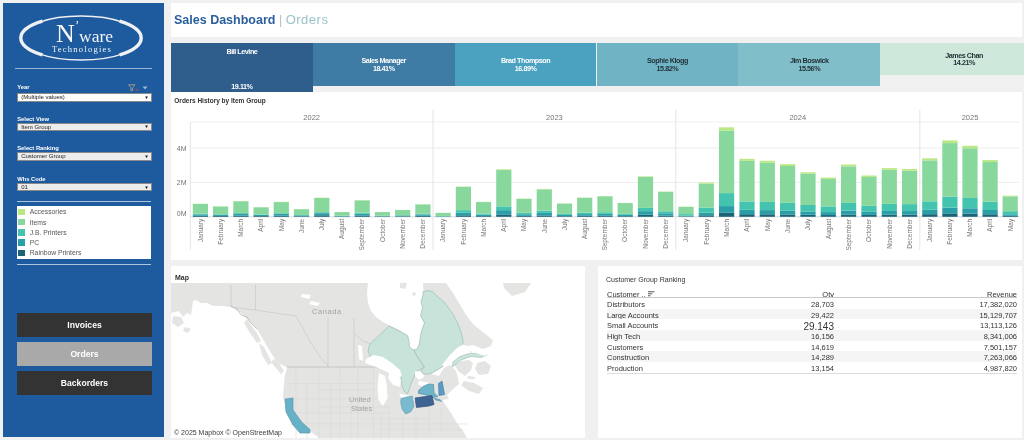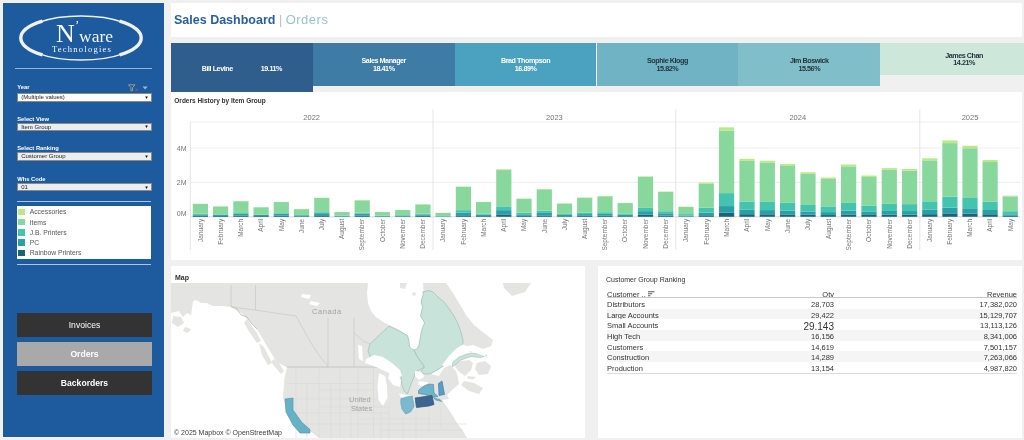--- a/index.html
+++ b/index.html
@@ -35,28 +35,28 @@
       <div style="position:absolute;left:1px;top:13.399999999999999px;width:6.6px;height:6.6px;background:#88d89e;"></div>
       <div style="position:absolute;left:12.7px;top:13.099999999999998px;font-size:6.8px;color:#565656;">Items</div>
       <div style="position:absolute;left:1px;top:23.599999999999998px;width:6.6px;height:6.6px;background:#44c4ae;"></div>
       <div style="position:absolute;left:12.7px;top:23.299999999999997px;font-size:6.8px;color:#565656;">J.B. Printers</div>
       <div style="position:absolute;left:1px;top:33.8px;width:6.6px;height:6.6px;background:#2a9fa8;"></div>
       <div style="position:absolute;left:12.7px;top:33.5px;font-size:6.8px;color:#565656;">PC</div>
       <div style="position:absolute;left:1px;top:44.0px;width:6.6px;height:6.6px;background:#1b6478;"></div>
       <div style="position:absolute;left:12.7px;top:43.7px;font-size:6.8px;color:#565656;">Rainbow Printers</div>
     </div>
     <div style="position:absolute;left:14px;top:260.5px;width:134px;height:0;border-top:1px solid rgba(255,255,255,0.65);"></div>
-    <div style="position:absolute;left:14px;top:309.9px;width:135px;height:24.6px;background:#333333;color:#fff;font-weight:normal;font-size:8.6px;display:flex;align-items:center;justify-content:center;">Invoices</div>
+    <div style="position:absolute;left:14px;top:309.9px;width:135px;height:24.6px;background:#333333;color:#fff;font-weight:bold;font-size:8.6px;display:flex;align-items:center;justify-content:center;">Invoices</div>
     <div style="position:absolute;left:14px;top:338.9px;width:135px;height:24.6px;background:#a9a9a9;color:#fff;font-weight:bold;font-size:8.6px;display:flex;align-items:center;justify-content:center;">Orders</div>
     <div style="position:absolute;left:14px;top:367.9px;width:135px;height:24.6px;background:#333333;color:#fff;font-weight:bold;font-size:8.6px;display:flex;align-items:center;justify-content:center;">Backorders</div>
   </div>
 <div style="position:absolute;left:171px;top:3px;width:851px;height:33.5px;background:#fff;">
   <div style="position:absolute;left:3px;top:9px;font-size:12.5px;"><span style="color:#2a5f9e;font-weight:bold;">Sales Dashboard</span> <span style="color:#b5bcc0;">|</span> <span style="color:#9ac3c9;font-size:13px;letter-spacing:0.5px;">Orders</span></div>
 </div>
-<div style="position:absolute;left:171.0px;top:43px;width:141.8px;height:52px;background:#2f5e8c;color:#ffffff;display:flex;flex-direction:row;align-items:center;justify-content:center;font-size:7.2px;font-weight:bold;letter-spacing:-0.45px;line-height:7.1px;gap:28px;">
+<div style="position:absolute;left:171.0px;top:43px;width:141.8px;height:52px;background:#2f5e8c;color:#ffffff;display:flex;flex-direction:column;align-items:center;justify-content:center;font-size:7.2px;font-weight:bold;letter-spacing:-0.45px;line-height:7.1px;gap:28px;">
     <div>Bill Levine</div>
     <div>19.11%</div>
   </div>
 <div style="position:absolute;left:312.8px;top:43px;width:141.9px;height:43px;background:#3e7ba5;color:#ffffff;display:flex;flex-direction:column;align-items:center;justify-content:center;font-size:7.2px;font-weight:bold;letter-spacing:-0.45px;line-height:7.1px;">
     <div>Sales Manager</div>
     <div>18.41%</div>
   </div>
 <div style="position:absolute;left:454.7px;top:43px;width:141.8px;height:43px;background:#4aa1c0;color:#ffffff;display:flex;flex-direction:column;align-items:center;justify-content:center;font-size:7.2px;font-weight:bold;letter-spacing:-0.45px;line-height:7.1px;">
     <div>Brad Thompson</div>
     <div>16.89%</div>

